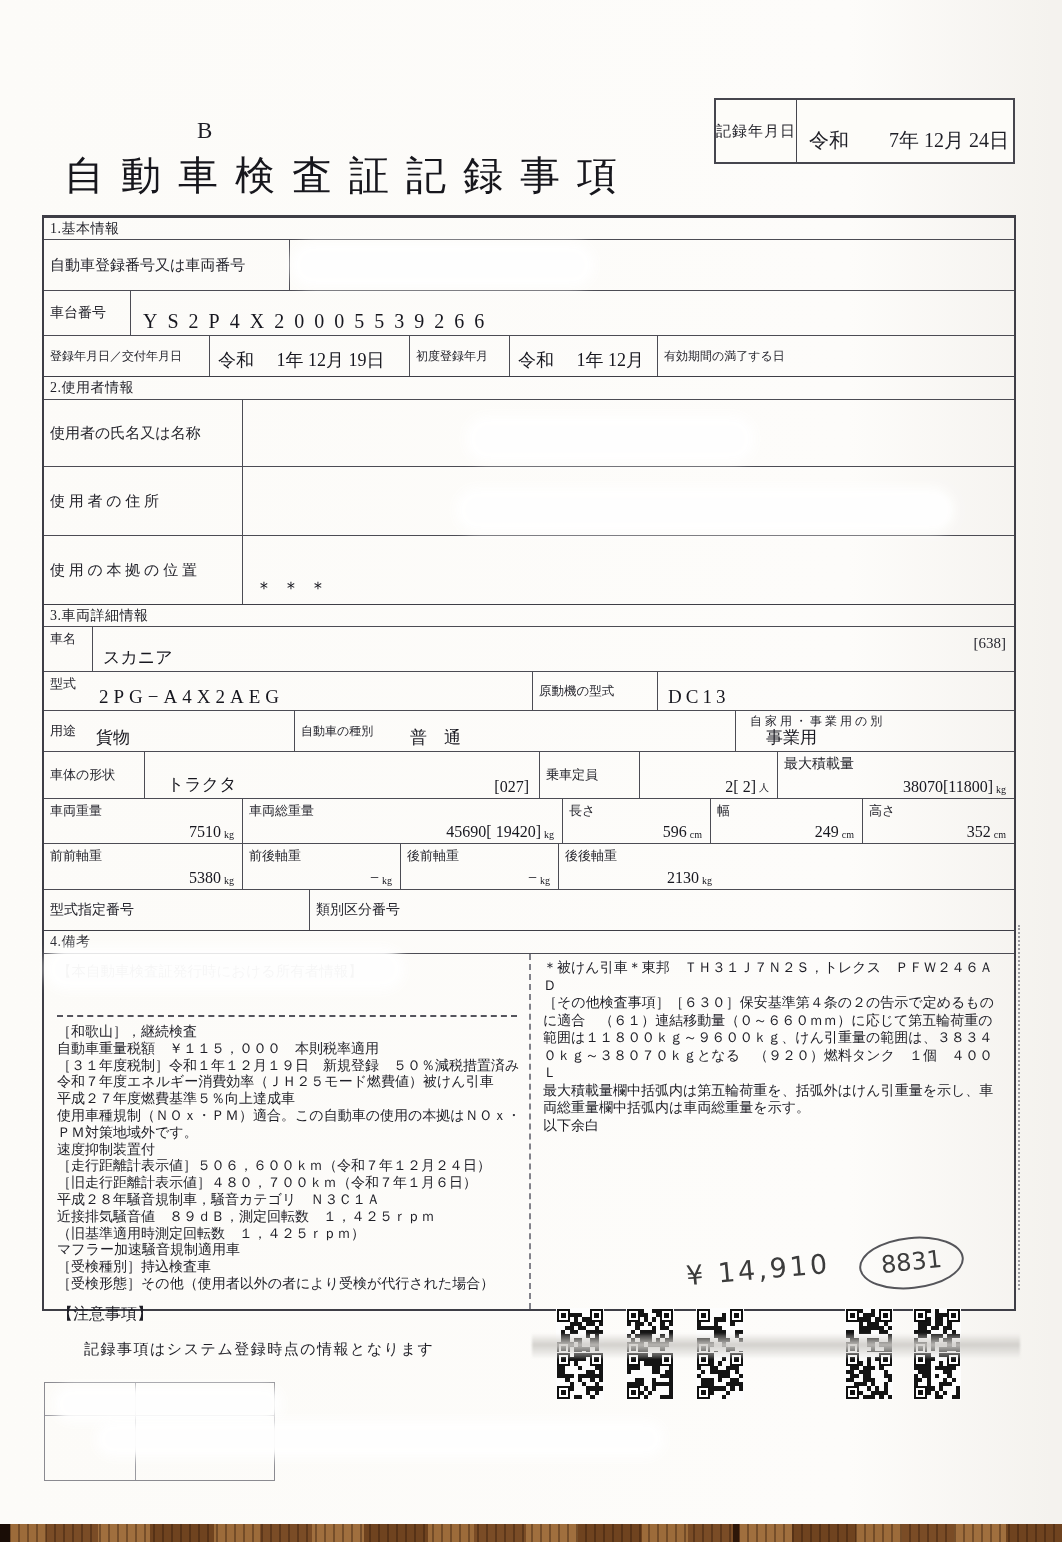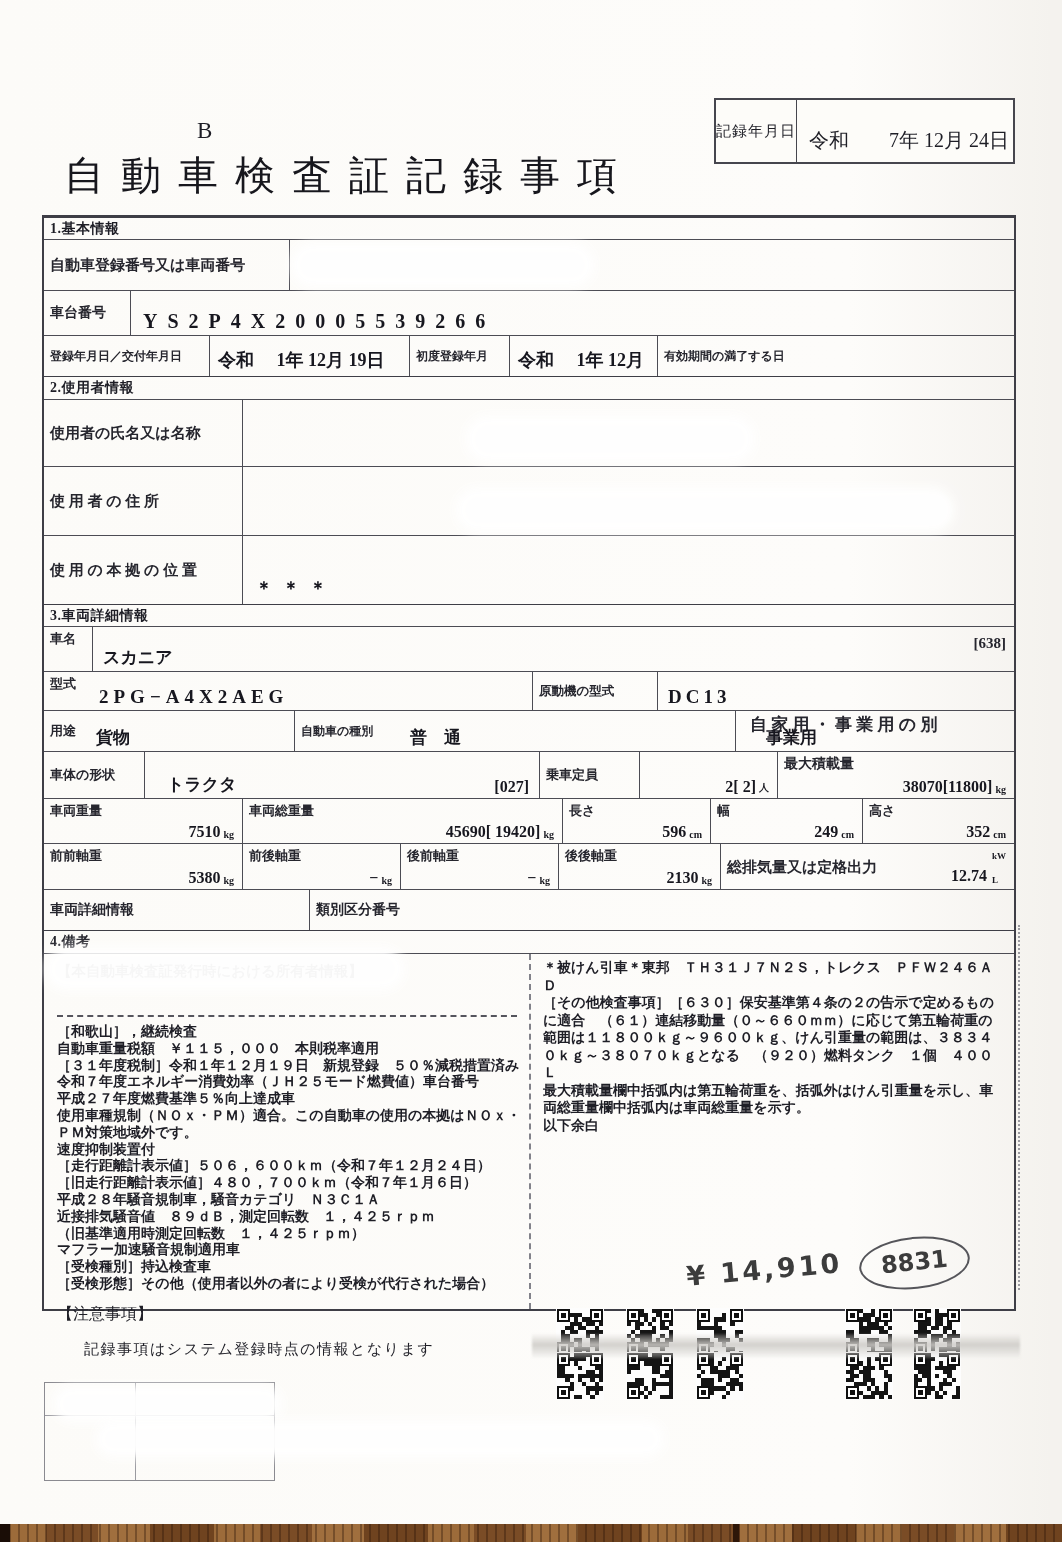--- a/index.html
+++ b/index.html
@@ -16,21 +16,21 @@
   
   .recbox{position:absolute;left:714px;top:98px;width:301px;height:66px;border:2px solid #46464e;
     display:flex;box-sizing:border-box;background:#fdfcf9;}
   .recbox-label{width:102px;border-right:1.5px solid #46464e;display:flex;align-items:center;
     justify-content:center;font-size:15px;letter-spacing:1px;}
   .recbox-value{flex:1;display:flex;align-items:flex-end;padding:0 4px 8px 12px;font-size:20px;white-space:nowrap;}
   .bmark{position:absolute;left:197px;top:118px;font-size:23px;}
   .title{position:absolute;left:64px;top:148px;margin:0;font-size:40px;font-weight:500;
     letter-spacing:17px;white-space:nowrap;color:#17171d;}
   
-  .tbl{position:absolute;left:42px;top:215px;width:970px;border:2px solid #3e3e46;box-sizing:content-box;font-weight:bold;}
+  .tbl{position:absolute;left:42px;top:215px;width:970px;border:2px solid #3e3e46;box-sizing:content-box;}
   .row{display:flex;border-top:1px solid #4c4c54;position:relative;align-items:stretch;}
   .row:first-child{border-top:none;}
   .row.secrow{border-top:1.5px solid #3e3e46;}
   .sec{display:flex;align-items:center;font-size:14px;padding-left:6px;letter-spacing:.5px;}
   .cell{position:relative;border-left:1px solid #4c4c54;box-sizing:border-box;}
   .cell:first-child{border-left:none;}
   .cl{position:absolute;top:3px;left:6px;font-size:13px;white-space:nowrap;color:#26262e;}
   .cl.ctr{top:50%;transform:translateY(-50%);}
   .cl.f15{font-size:15px;}
   .cl.f12{font-size:12px;}
@@ -191,21 +191,21 @@
       <div class="row" style="height:40px">
         <div class="cell" style="width:250px">
           <span class="cl ctr">用途</span>
           <span class="cv lft" style="left:52px;font-size:17px">貨物</span>
         </div>
         <div class="cell" style="width:441px">
           <span class="cl ctr f12">自動車の種別</span>
           <span class="cv lft" style="left:115px;font-size:17px">普　通</span>
         </div>
         <div class="cell" style="flex:1">
-          <span class="cl" style="left:14px;top:2px;font-size:17px">自 家 用 ・ 事 業 用 の 別</span>
+          <span class="cl" style="left:14px;top:2px;font-size:12px">自 家 用 ・ 事 業 用 の 別</span>
           <span class="cv lft" style="left:30px;font-size:17px">事業用</span>
         </div>
       </div>
 
       <div class="row" style="height:46px">
         <div class="cell" style="width:100px">
           <span class="cl ctr">車体の形状</span>
         </div>
         <div class="cell" style="width:395px">
           <span class="cv lft" style="left:22px;font-size:17px">トラクタ</span>
@@ -289,54 +289,44 @@
               <span class="u">kg</span>
             </span>
         </div>
         <div class="cell" style="width:162px">
           <span class="cl">後後軸重</span>
           <span class="cv">
               <span>2130</span>
               <span class="u">kg</span>
             </span>
         </div>
-        <div class="cell" style="flex:1">
-          <span class="cl ctr f15">総排気量又は定格出力</span>
-          <span class="cv" style="bottom:4px">
-              <span>12.74</span>
-              <span class="stack">
-                <span>kW</span>
-                <span>L</span>
-              </span>
-            </span>
-        </div>
       </div>
 
       <div class="row" style="height:40px">
         <div class="cell" style="width:265px">
-          <span class="cl ctr" style="font-size:14px">車両詳細情報</span>
+          <span class="cl ctr" style="font-size:14px">型式指定番号</span>
           <span class="cv lft" style="left:130px"></span>
         </div>
         <div class="cell" style="flex:1">
           <span class="cl ctr" style="font-size:14px">類別区分番号</span>
           <span class="cv lft" style="left:130px"></span>
         </div>
       </div>
 
       <div class="row sec secrow" style="height:22px">4.備考</div>
 
       <div class="row remarks">
         <div class="rem-left">
           <div class="owner">【本自動車検査証発行時における所有者情報】</div>
           <div class="dashline"></div>
           <div class="rem-lines">
               <div>［和歌山］，継続検査</div>
               <div>自動車重量税額　￥１１５，０００　本則税率適用</div>
               <div>［３１年度税制］令和１年１２月１９日　新規登録　５０％減税措置済み</div>
-              <div>令和７年度エネルギー消費効率（ＪＨ２５モード燃費値）車台番号</div>
+              <div>令和７年度エネルギー消費効率（ＪＨ２５モード燃費値）被けん引車</div>
               <div>平成２７年度燃費基準５％向上達成車</div>
               <div>使用車種規制（ＮＯｘ・ＰＭ）適合。この自動車の使用の本拠はＮＯｘ・ＰＭ対策地域外です。</div>
               <div>速度抑制装置付</div>
               <div>［走行距離計表示値］５０６，６００ｋｍ（令和７年１２月２４日）</div>
               <div>［旧走行距離計表示値］４８０，７００ｋｍ（令和７年１月６日）</div>
               <div>平成２８年騒音規制車，騒音カテゴリ　Ｎ３Ｃ１Ａ</div>
               <div>近接排気騒音値　８９ｄＢ，測定回転数　１，４２５ｒｐｍ</div>
               <div>（旧基準適用時測定回転数　１，４２５ｒｐｍ）</div>
               <div>マフラー加速騒音規制適用車</div>
               <div>［受検種別］持込検査車</div>

